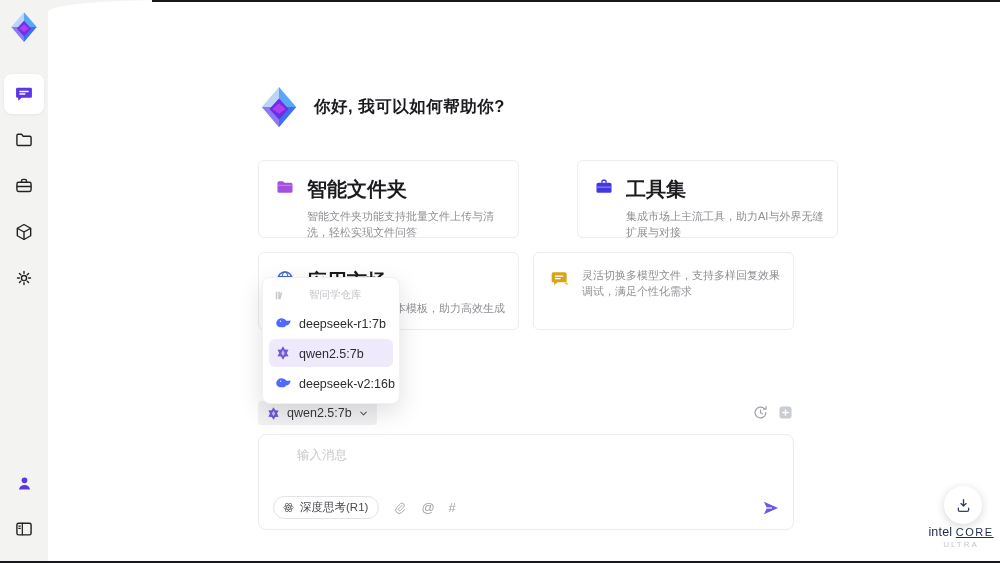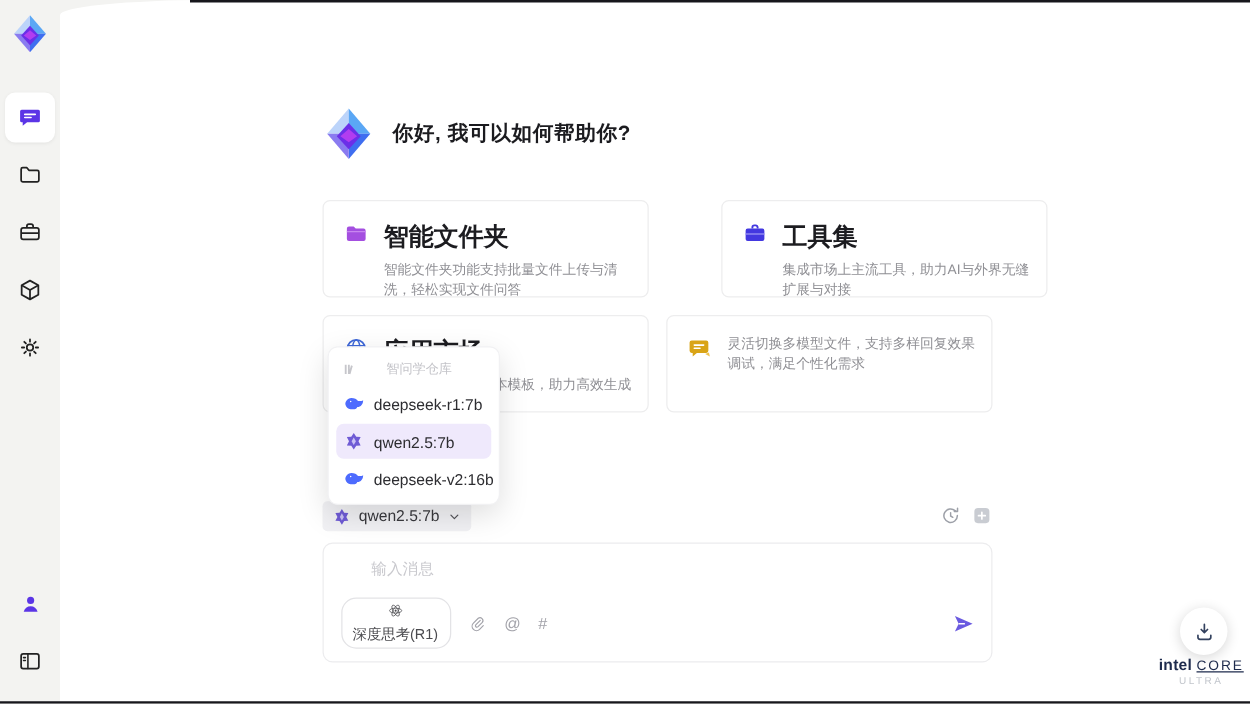--- a/index.html
+++ b/index.html
@@ -58,31 +58,31 @@
   #history-btn { left:752px; } #newchat-btn { left:777px; }
 
   
   .composer { position:absolute; left:258px; top:434px; width:536px; height:96px; background:#fff;
               border:1px solid #ececee; border-radius:8px; z-index:2;padding-left:24px; }
   .composer textarea { width:100%; height:52px; border:none; outline:none; resize:none;
               padding:12px 14px; font-size:12.5px; font-family:inherit; color:#333; background:transparent; }
   .composer textarea::placeholder { color:#c9c9ce; }
   .composer-bar { position:absolute; left:14px; right:12px; bottom:10px; display:flex; align-items:center; }
   .pill { display:flex; align-items:center; gap:5px; border:1px solid #e3e3e6; border-radius:12px;
-          padding:3px 10px 3px 8px; font-size:11.5px; color:#4a4a4e; cursor:pointer; background:#fff;flex-direction:column; }
+          padding:3px 10px 3px 8px; font-size:11.5px; color:#4a4a4e; cursor:pointer; background:#fff; }
   .bar-icon { margin-left:14px; color:#a3a3aa; font-size:13px; cursor:pointer; display:flex; align-items:center; }
   .send { margin-left:auto; cursor:pointer; display:flex; align-items:center; }
 
   
   .fab { position:absolute; left:944px; top:486px; width:38px; height:38px; border-radius:50%;
          background:#fff; box-shadow:0 2px 10px rgba(0,0,0,.16); display:flex; align-items:center;
          justify-content:center; cursor:pointer; z-index:25; }
   .intel { position:absolute; left:922px; top:525px; width:78px; text-align:center; z-index:25; }
   .intel .l1 { font-size:12.5px; color:#1e2b4d; }
-  .intel .l1 b { font-weight:700; letter-spacing:.2px; }
+  .intel .l1 b { font-weight:400; letter-spacing:.2px; }
   .intel .l1 span.core { font-weight:400; letter-spacing:1.5px; text-transform:uppercase; font-size:11px;text-decoration:underline; }
   .intel .l2 { font-size:8px; color:#c2c6cc; letter-spacing:2px; text-transform:uppercase; margin-top:1px; }
 
   svg { display:block; }
 </style>
 </head>
 <body>
 
 <div id="app">
   <div class="main"></div>

